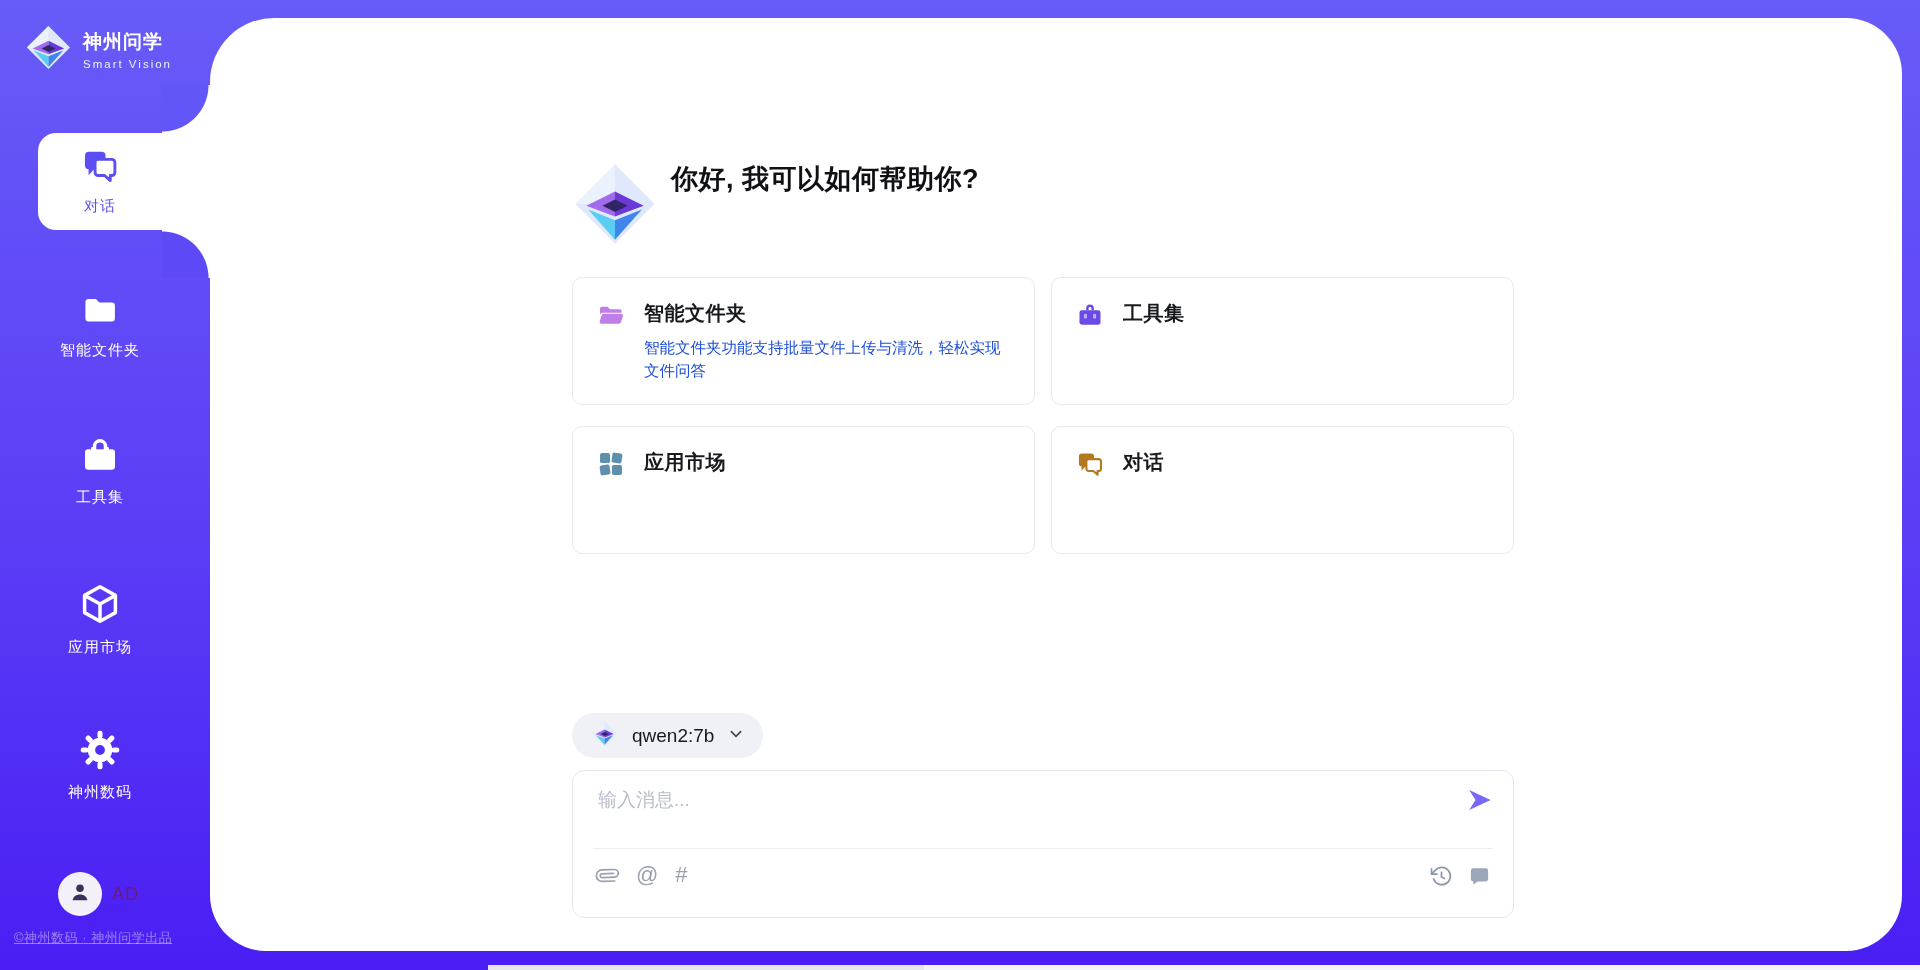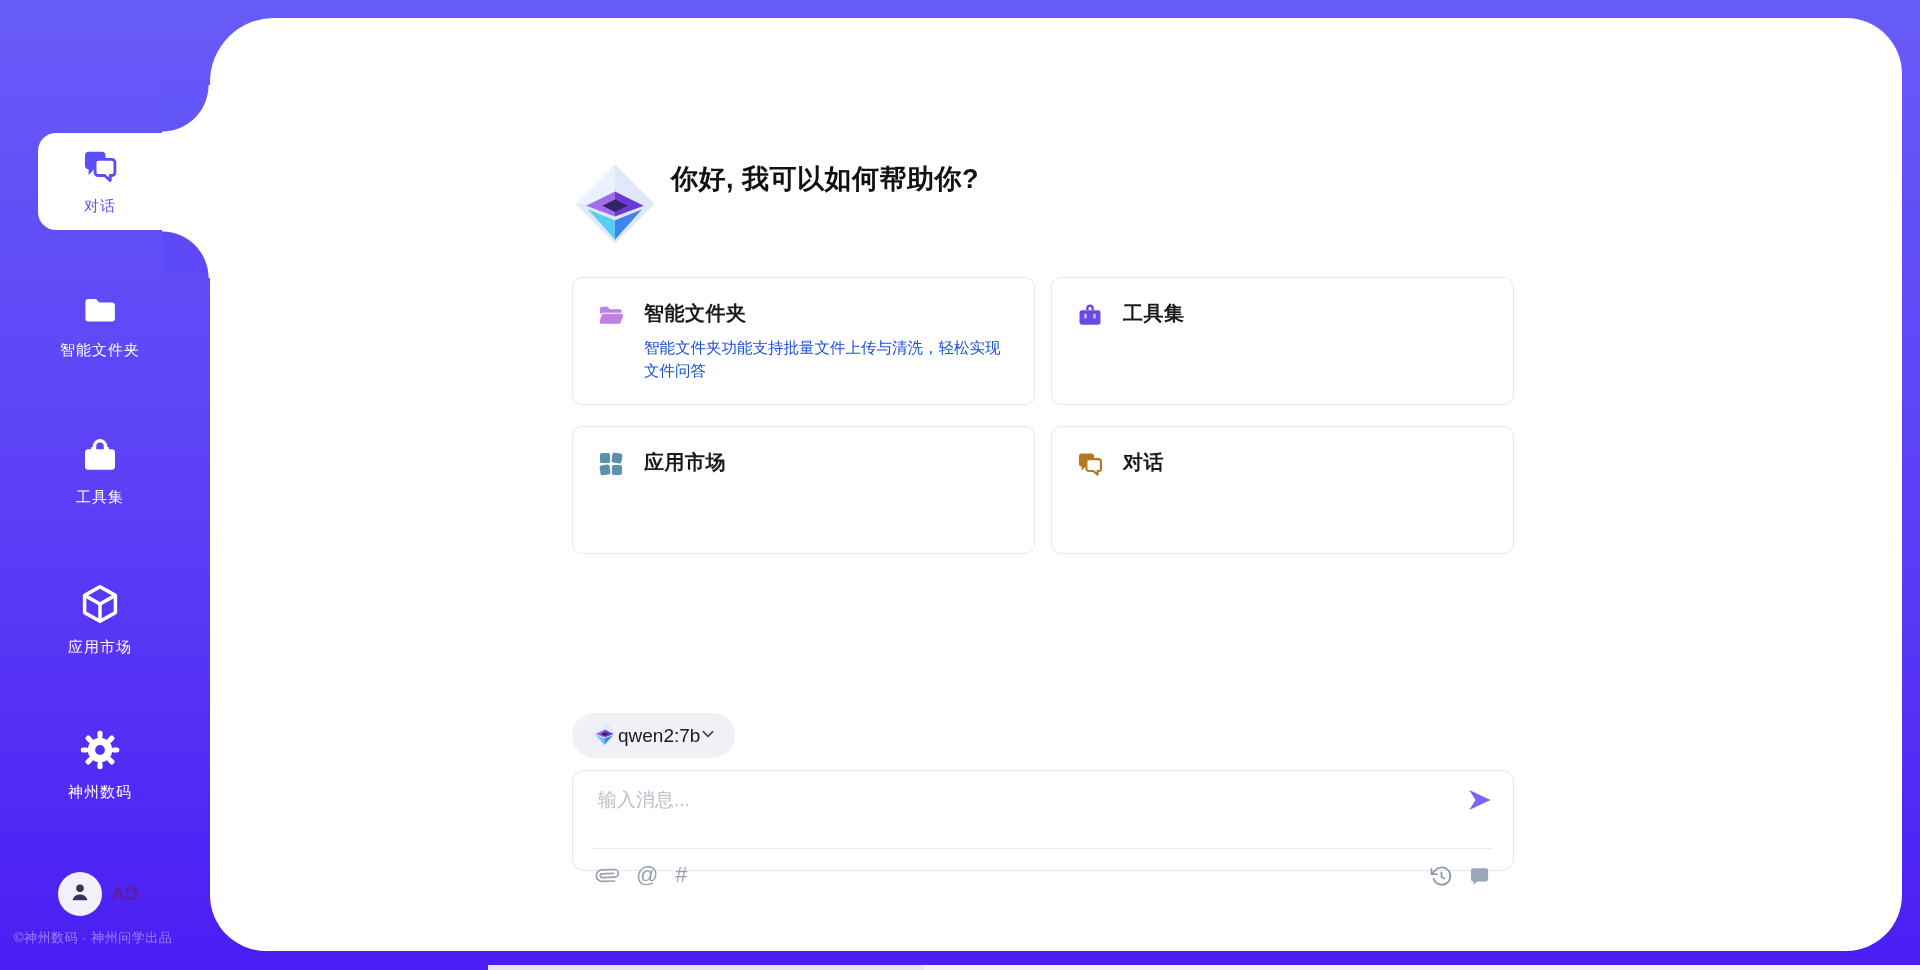--- a/index.html
+++ b/index.html
@@ -35,43 +35,43 @@
   .brand-text .en { color: rgba(255,255,255,.9); font-size: 11.5px; letter-spacing: 2px; margin-top: 3px; }
   .nav-item { position: absolute; left: 0; width: 200px; display: flex; flex-direction: column; align-items: center; gap: 8px; cursor: pointer; }
   .nav-label { font-size: 15px; color: #ffffff; font-weight: 500; letter-spacing: 1px; }
   .nav-item.active .nav-label { color: #5B4EF5; }
   .n1 { top: 147px; } .n2 { top: 291px; } .n3 { top: 436px; } .n4 { top: 582px; } .n5 { top: 729px; }
   .avatar {
     position: absolute; left: 58px; top: 872px; width: 44px; height: 44px; border-radius: 50%;
     background: #F3F0FA; display: flex; align-items: center; justify-content: center;
   }
   .user-name { position: absolute; left: 112px; top: 884px; color: #701a75; font-size: 18px; font-weight: 500; letter-spacing: 1px; }
-  .side-footer { position: absolute; left: 14px; top: 929px; width: 190px; font-size: 13px; color: rgba(255,255,255,.42); letter-spacing: .5px; }
+  .side-footer { position: absolute; left: 14px; top: 929px; width: 190px; font-size: 13px; color: rgba(255,255,255,.42); letter-spacing: .5px; text-decoration: underline; }
   
   .greeting { position: absolute; left: 572px; top: 161px; height: 86px; display: flex; align-items: flex-start; gap: 13px; z-index: 5; }
   .greeting h1 { font-size: 27px; font-weight: 700; color: #101114; letter-spacing: .5px; }
   .cards {
     position: absolute; left: 572px; top: 277px; z-index: 5;
     display: grid; grid-template-columns: 463px 463px; grid-auto-rows: 128px; column-gap: 16px; row-gap: 21px;
   }
   .card {
     background: #fff; border: 1px solid #E7E9EF; border-radius: 10px;
     padding: 21px 24px; display: flex; gap: 19px; cursor: pointer;
   }
   .card-icon { width: 28px; flex: 0 0 28px; padding-top: 2px; }
   .card-title { font-size: 20px; font-weight: 700; color: #17191C; margin: 1px 0 9px; letter-spacing: .5px; }
   .card-desc { font-size: 15.5px; color: #1d4ed8; line-height: 23px; max-width: 368px; }
   .model-pill {
     position: absolute; left: 572px; top: 713px; height: 45px; z-index: 5;
-    display: inline-flex; align-items: center; gap: 0; padding: 0 19px;
+    display: inline-flex; align-items: center; gap: 14px; padding: 0 19px;
     background: #EFF1F6; border-radius: 23px; cursor: pointer;
   }
   .model-pill .model-name { font-size: 19px; color: #17191C; }
   .composer {
-    position: absolute; left: 572px; top: 770px; width: 942px; height: 101px; z-index: 5;
+    position: absolute; left: 572px; top: 770px; width: 942px; height: 148px; z-index: 5;
     background: #fff; border: 1.5px solid #E3E6EC; border-radius: 12px;
   }
   .composer .ph { position: absolute; left: 25px; top: 16px; font-size: 19px; color: #B8BEC9; }
   .send-btn { position: absolute; right: 20px; top: 15px; width: 28px; height: 28px; cursor: pointer; }
   .composer .divider { position: absolute; left: 20px; right: 20px; top: 77px; border-top: 1px solid #ECEDF1; }
   .tools-left { position: absolute; left: 23px; top: 92px; display: flex; align-items: center; gap: 17px; }
   .tools-right { position: absolute; right: 22px; top: 94px; display: flex; align-items: center; gap: 15px; }
   .tool-glyph { font-size: 22px; color: #99A1B1; line-height: 24px; cursor: pointer; }
   .tools-left svg, .tools-right svg { cursor: pointer; }
   
@@ -95,20 +95,31 @@
   </defs>
 </svg>
 
 <div class="panel"></div>
 <div class="fillet-top"></div>
 <div class="tab-active"></div>
 <div class="fillet-bottom"></div>
 
 <div class="side">
 
+  <div class="brand">
+    <span>
+      <svg width="47" height="47" viewBox="0 0 48 48">
+          <use href="#diamond-logo"></use>
+        </svg>
+    </span>
+    <span class="brand-text">
+      <div class="cn">神州问学</div>
+      <div class="en">Smart Vision</div>
+    </span>
+  </div>
 
   <div class="nav-item n1 active">
     <span>
       <svg width="40" height="38" viewBox="0 0 24 24">
         <path d="M2.5 5.5A2.5 2.5 0 0 1 5 3h8a2.5 2.5 0 0 1 2.5 2.5v6A2.5 2.5 0 0 1 13 14H8.2L4.8 17.8V14H5a2.5 2.5 0 0 1-2.5-2.5z" fill="#5B4EF5"></path>
         <path d="M10.8 7.8h8.7a1.9 1.9 0 0 1 1.9 1.9v6.4a1.9 1.9 0 0 1-1.9 1.9h-1v3.2l-3.6-3.2h-4.1a1.9 1.9 0 0 1-1.9-1.9V9.7a1.9 1.9 0 0 1 1.9-1.9z" fill="#ffffff" stroke="#5B4EF5" stroke-width="1.8" stroke-linejoin="round"></path>
       </svg>
     </span>
     <span class="nav-label">对话</span>
   </div>

